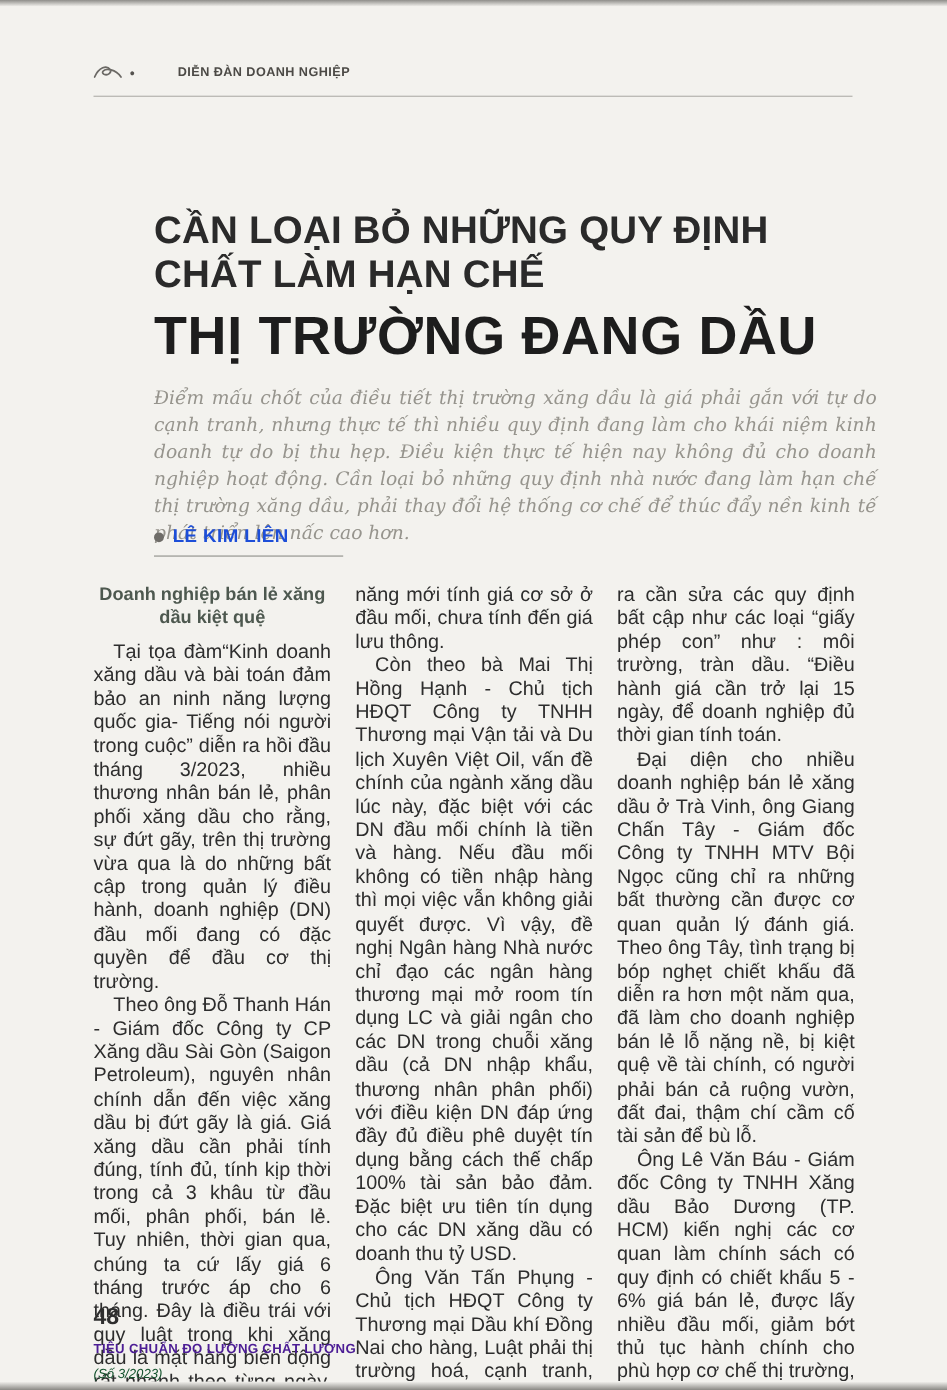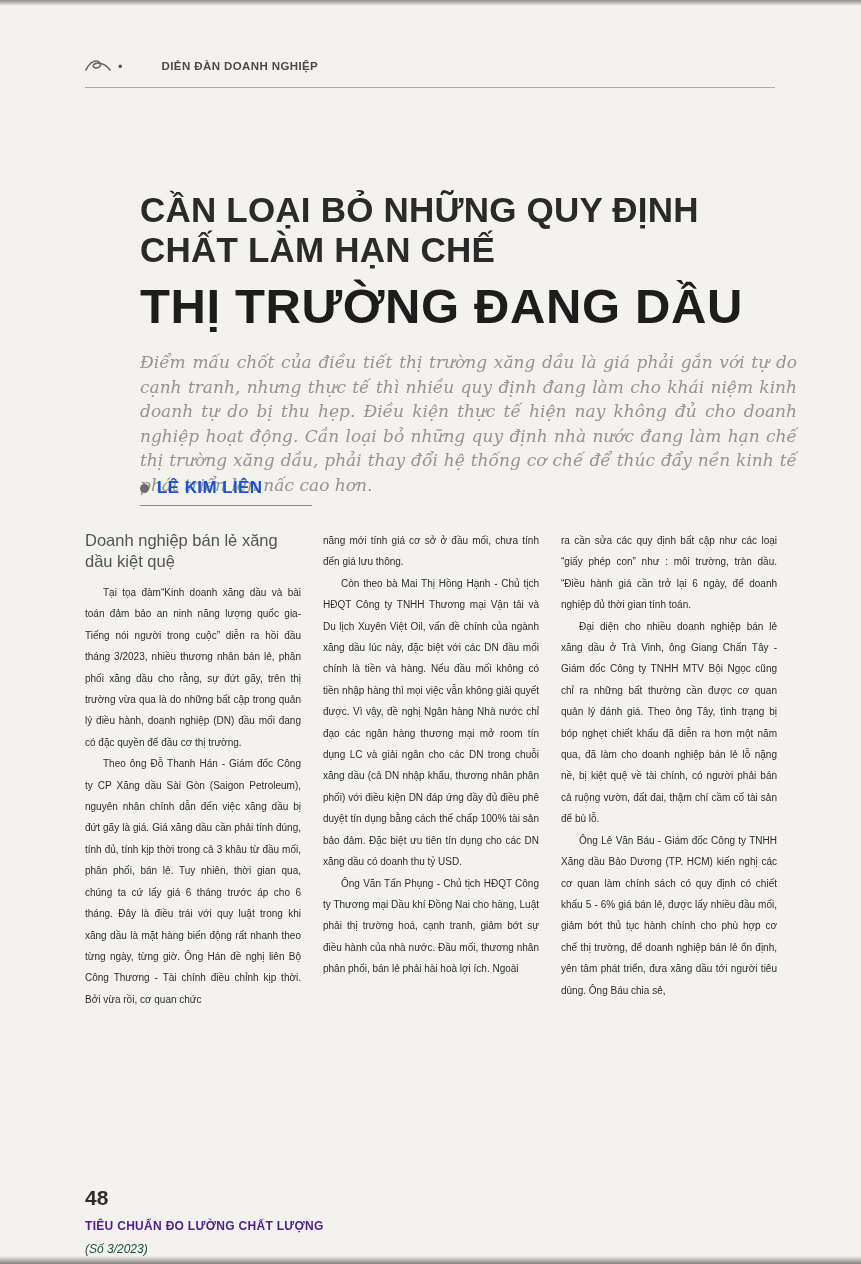--- a/index.html
+++ b/index.html
@@ -72,26 +72,27 @@
   }
 
   
   .columns {
     position: absolute; left: 85px; top: 530px; width: 692px;
     display: flex; gap: 22px;
   }
   .col { width: 216px; }
   .col-heading {
     margin: 0 0 10px 0;
-    font-size: 16.5px; line-height: 21px; font-weight: normal;
+    font-size: 16.5px; line-height: 21px; font-weight: bold;
     color: #4d584f;
+    text-align: center;
   }
   .para {
     margin: 0;
-    font-size: 10px; line-height: 21.4px;
+    font-size: 18px; line-height: 21.4px;
     color: #2d2d2d; text-align: justify;
   }
   .para.indent { text-indent: 18px; }
 
   
   .page-footer {
     position: absolute; left: 85px; top: 1186px;
     display: flex; align-items: flex-start; gap: 9px; flex-direction: column;
   }
   .page-num { font-size: 21px; font-weight: bold; color: #2e2e2e; }
@@ -140,21 +141,21 @@
       <p class="para indent">Theo ông Đỗ Thanh Hán - Giám đốc Công ty CP Xăng dầu Sài Gòn (Saigon Petroleum), nguyên nhân chính dẫn đến việc xăng dầu bị đứt gãy là giá. Giá xăng dầu cần phải tính đúng, tính đủ, tính kịp thời trong cả 3 khâu từ đầu mối, phân phối, bán lẻ. Tuy nhiên, thời gian qua, chúng ta cứ lấy giá 6 tháng trước áp cho 6 tháng. Đây là điều trái với quy luật trong khi xăng dầu là mặt hàng biến động rất nhanh theo từng ngày, từng giờ. Ông Hán đề nghị liên Bộ Công Thương - Tài chính điều chỉnh kịp thời. Bởi vừa rồi, cơ quan chức</p>
     </div>
 
     <div class="col">
       <p class="para">năng mới tính giá cơ sở ở đầu mối, chưa tính đến giá lưu thông.</p>
       <p class="para indent">Còn theo bà Mai Thị Hồng Hạnh - Chủ tịch HĐQT Công ty TNHH Thương mại Vận tải và Du lịch Xuyên Việt Oil, vấn đề chính của ngành xăng dầu lúc này, đặc biệt với các DN đầu mối chính là tiền và hàng. Nếu đầu mối không có tiền nhập hàng thì mọi việc vẫn không giải quyết được. Vì vậy, đề nghị Ngân hàng Nhà nước chỉ đạo các ngân hàng thương mại mở room tín dụng LC và giải ngân cho các DN trong chuỗi xăng dầu (cả DN nhập khẩu, thương nhân phân phối) với điều kiện DN đáp ứng đầy đủ điều phê duyệt tín dụng bằng cách thế chấp 100% tài sản bảo đảm. Đặc biệt ưu tiên tín dụng cho các DN xăng dầu có doanh thu tỷ USD.</p>
       <p class="para indent">Ông Văn Tấn Phụng - Chủ tịch HĐQT Công ty Thương mại Dầu khí Đồng Nai cho hàng, Luật phải thị trường hoá, cạnh tranh, giảm bớt sự điều hành của nhà nước. Đầu mối, thương nhân phân phối, bán lẻ phải hài hoà lợi ích. Ngoài</p>
     </div>
 
     <div class="col">
-      <p class="para">ra cần sửa các quy định bất cập như các loại “giấy phép con” như : môi trường, tràn dầu. “Điều hành giá cần trở lại 6 ngày, để doanh nghiệp đủ thời gian tính toán.</p>
+      <p class="para">ra cần sửa các quy định bất cập như các loại “giấy phép con” như : môi trường, tràn dầu. “Điều hành giá cần trở lại 15 ngày, để doanh nghiệp đủ thời gian tính toán.</p>
       <p class="para indent">Đại diện cho nhiều doanh nghiệp bán lẻ xăng dầu ở Trà Vinh, ông Giang Chấn Tây - Giám đốc Công ty TNHH MTV Bội Ngọc cũng chỉ ra những bất thường cần được cơ quan quản lý đánh giá. Theo ông Tây, tình trạng bị bóp nghẹt chiết khấu đã diễn ra hơn một năm qua, đã làm cho doanh nghiệp bán lẻ lỗ nặng nề, bị kiệt quệ về tài chính, có người phải bán cả ruộng vườn, đất đai, thậm chí cầm cố tài sản để bù lỗ.</p>
       <p class="para indent">Ông Lê Văn Báu - Giám đốc Công ty TNHH Xăng dầu Bảo Dương (TP. HCM) kiến nghị các cơ quan làm chính sách có quy định có chiết khấu 5 - 6% giá bán lẻ, được lấy nhiều đầu mối, giảm bớt thủ tục hành chính cho phù hợp cơ chế thị trường, để doanh nghiệp bán lẻ ổn định, yên tâm phát triển, đưa xăng dầu tới người tiêu dùng. Ông Báu chia sẻ,</p>
     </div>
 
   </div>
 
   <footer class="page-footer">
     <span class="page-num">48</span>
     <span class="journal">TIÊU CHUẨN ĐO LƯỜNG CHẤT LƯỢNG</span>
     <span class="issue">(Số 3/2023)</span>

